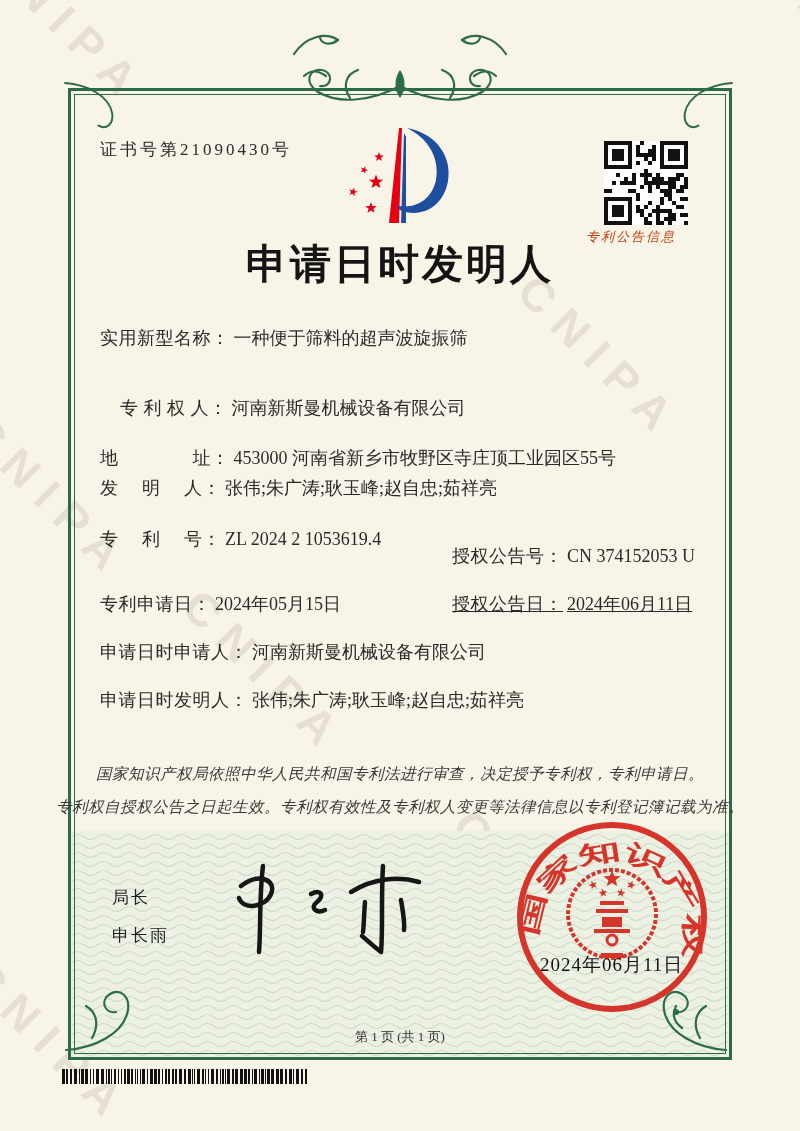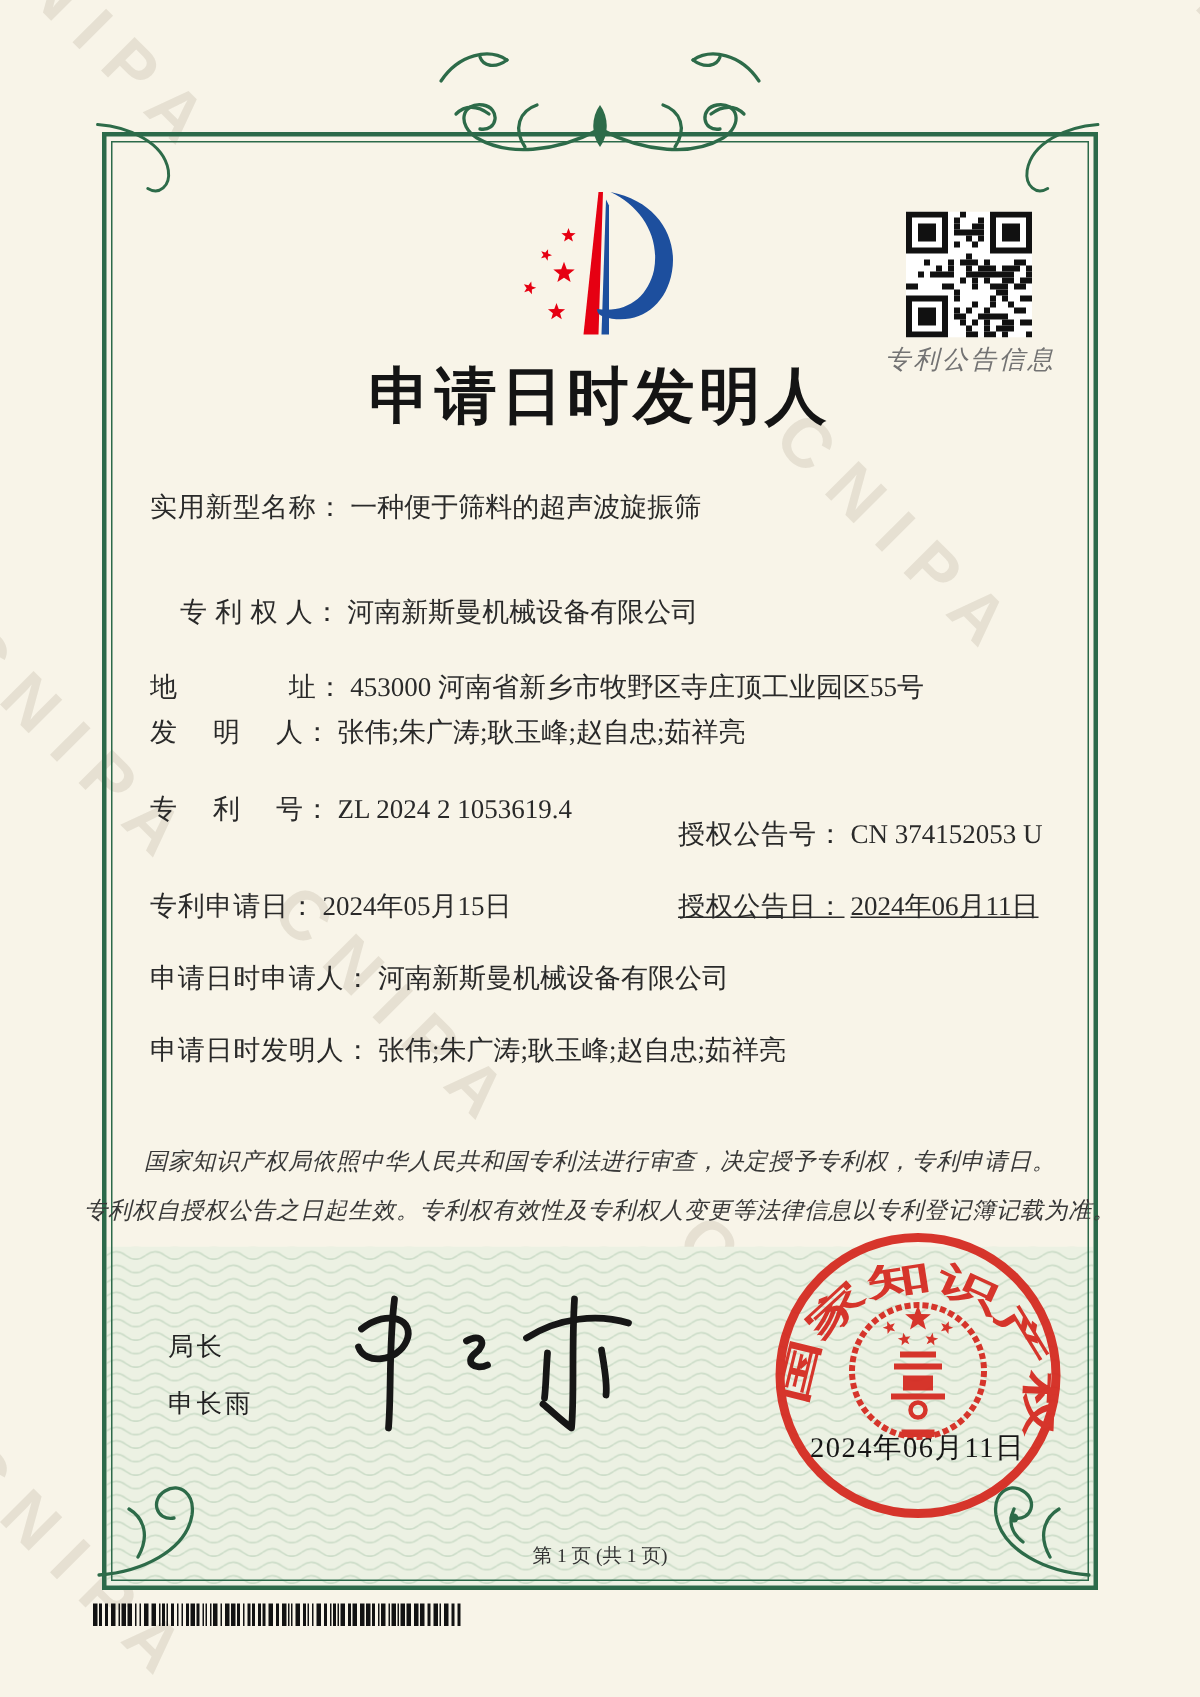--- a/index.html
+++ b/index.html
@@ -19,22 +19,22 @@
   .frame{position:absolute;left:68px;top:88px;width:658px;height:966px;
          border:3px solid #2c6a4a;z-index:3;pointer-events:none;}
   .frame::after{content:'';position:absolute;inset:3px;border:1px solid #2c6a4a;}
   .orn{position:absolute;z-index:4;}
 
   
   .content{position:absolute;inset:0;z-index:5;}
   .cert-no{position:absolute;left:100px;top:138px;font-size:17px;letter-spacing:3px;color:#2a2a2a;}
   .logo{position:absolute;left:328px;top:124px;}
   .qr{position:absolute;left:604px;top:141px;}
-  .qr-caption{position:absolute;left:586px;top:228px;width:122px;text-align:center;
-      font-size:17px;letter-spacing:2px;color:#737373;font-style:italic;}
+  .qr-caption{position:absolute;left:586px;top:228px;width:122px;
+      font-size:13px;letter-spacing:2px;color:#c2410c;font-style:italic;}
   .title{position:absolute;left:0;top:237px;width:100%;text-align:center;
       font-size:41px;font-weight:700;letter-spacing:3px;color:#141414;}
   .row{position:absolute;font-size:18px;color:#2a2a2a;white-space:nowrap;}
   .row .lbl{letter-spacing:0.5px;}
   .row .val{margin-left:4px;}
   .notice{position:absolute;width:100%;text-align:center;font-size:15.5px;
       color:#383838;font-style:italic;letter-spacing:0.5px;}
   .sig-label{position:absolute;left:112px;font-size:17px;letter-spacing:2px;
       font-family:"Liberation Sans","DejaVu Sans",sans-serif;color:#222;}
   .sig-svg{position:absolute;left:225px;top:850px;}
@@ -103,20 +103,21 @@
       <path d="M88,88 C60,86 30,72 26,48 C24,34 34,26 44,32"></path>
     </g>
   </svg>
   <svg class="orn" style="left:665px;top:80px;transform:scaleY(-1);" width="70" height="70" viewBox="0 0 92 92">
     <g stroke="#2d6b49" stroke-width="2.6" fill="none" stroke-linecap="round">
       <path d="M88,88 C60,86 30,72 26,48 C24,34 34,26 44,32"></path>
     </g>
   </svg>
 
   <div class="content">
+    <div class="cert-no">证书号第21090430号</div>
 
     <svg class="logo" width="185" height="112" viewBox="0 0 185 112">
       <polygon fill="#e60012" points="51.00,28.00 52.23,31.30 55.76,31.45 53.00,33.65 53.94,37.05 51.00,35.10 48.06,37.05 49.00,33.65 46.24,31.45 49.77,31.30"></polygon>
       <polygon fill="#e60012" points="37.37,42.24 37.39,45.06 40.00,46.14 37.32,47.03 37.10,49.85 35.43,47.58 32.68,48.24 34.32,45.94 32.85,43.54 35.54,44.39"></polygon>
       <polygon fill="#e60012" points="48.00,50.50 49.85,55.45 55.13,55.68 51.00,58.97 52.41,64.07 48.00,61.15 43.59,64.07 45.00,58.97 40.87,55.68 46.15,55.45"></polygon>
       <polygon fill="#e60012" points="26.16,63.65 26.47,66.81 29.49,67.76 26.59,69.03 26.61,72.20 24.51,69.83 21.50,70.83 23.11,68.10 21.23,65.55 24.32,66.24"></polygon>
       <polygon fill="#e60012" points="43.00,78.00 44.48,81.96 48.71,82.15 45.40,84.78 46.53,88.85 43.00,86.52 39.47,88.85 40.60,84.78 37.29,82.15 41.52,81.96"></polygon>
       <polygon points="71,4 74,4 71,99 61,99" fill="#e60012"></polygon>
       <polygon points="76,9 78,13 78,99 73,99" fill="#1d4f9e"></polygon>
       <path d="M79,4 C110,10 124,34 120,57 C116,81 96,94 74,87 C71,86 70,84 70,82

